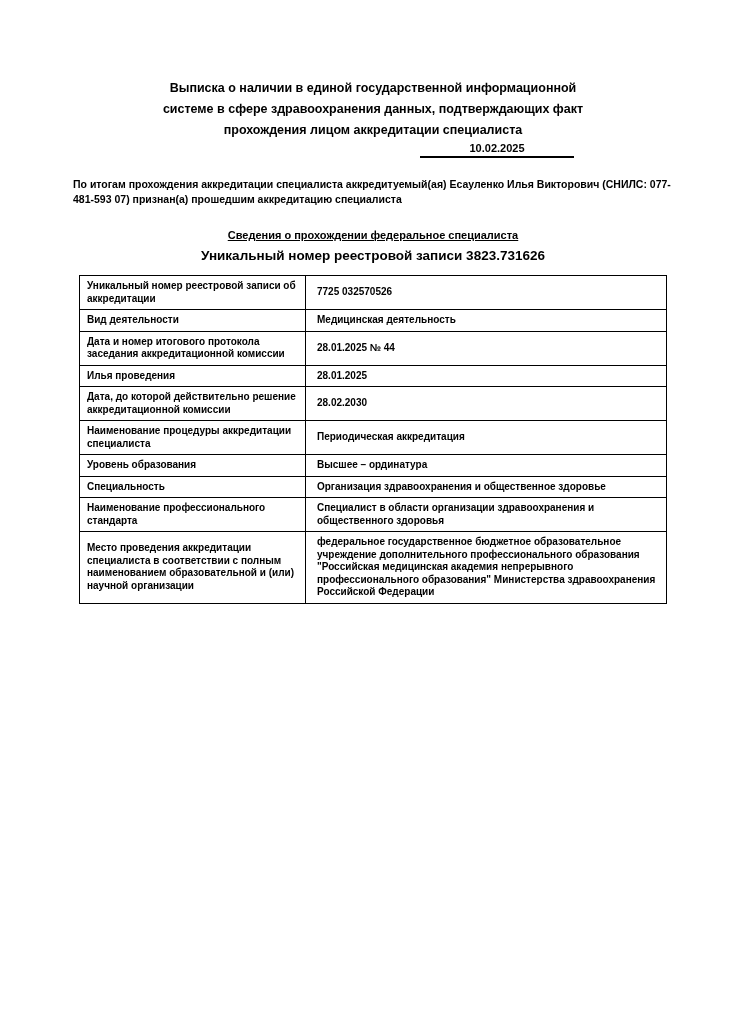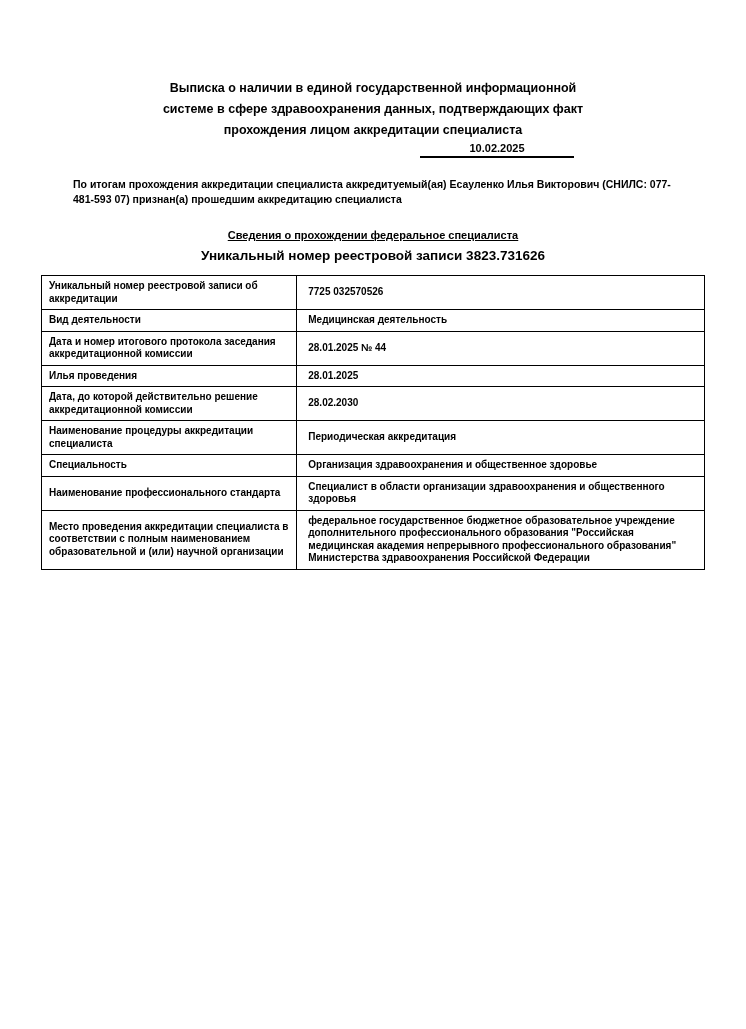--- a/index.html
+++ b/index.html
@@ -55,21 +55,21 @@
     font-size: 11px;
     text-decoration: underline;
   }
   .record-title {
     margin-top: 7px;
     text-align: center;
     font-size: 13.5px;
   }
   table.details {
     margin: 12px auto 0 auto;
-    width: 664px;
+    width: 588px;
     border-collapse: collapse;
     table-layout: fixed;
   }
   table.details td {
     border: 1.5px solid #000;
     font-size: 10px;
     line-height: 12.5px;
     font-weight: bold;
     vertical-align: middle;
     padding: 4px 6px 4px 7px;
@@ -114,20 +114,24 @@
       </tr>
       <tr>
         <td class="label-cell">Дата, до которой действительно решение аккредитационной комиссии</td>
         <td class="value-cell">28.02.2030</td>
       </tr>
       <tr>
         <td class="label-cell">Наименование процедуры аккредитации специалиста</td>
         <td class="value-cell">Периодическая аккредитация</td>
       </tr>
       <tr>
+        <td class="label-cell">Уровень образования</td>
+        <td class="value-cell">Высшее – ординатура</td>
+      </tr>
+      <tr>
         <td class="label-cell">Специальность</td>
         <td class="value-cell">Организация здравоохранения и общественное здоровье</td>
       </tr>
       <tr>
         <td class="label-cell">Наименование профессионального стандарта</td>
         <td class="value-cell">Специалист в области организации здравоохранения и общественного здоровья</td>
       </tr>
       <tr>
         <td class="label-cell">Место проведения аккредитации специалиста в соответствии с полным наименованием образовательной и (или) научной организации</td>
         <td class="value-cell">федеральное государственное бюджетное образовательное учреждение дополнительного профессионального образования "Российская медицинская академия непрерывного профессионального образования" Министерства здравоохранения Российской Федерации</td>

